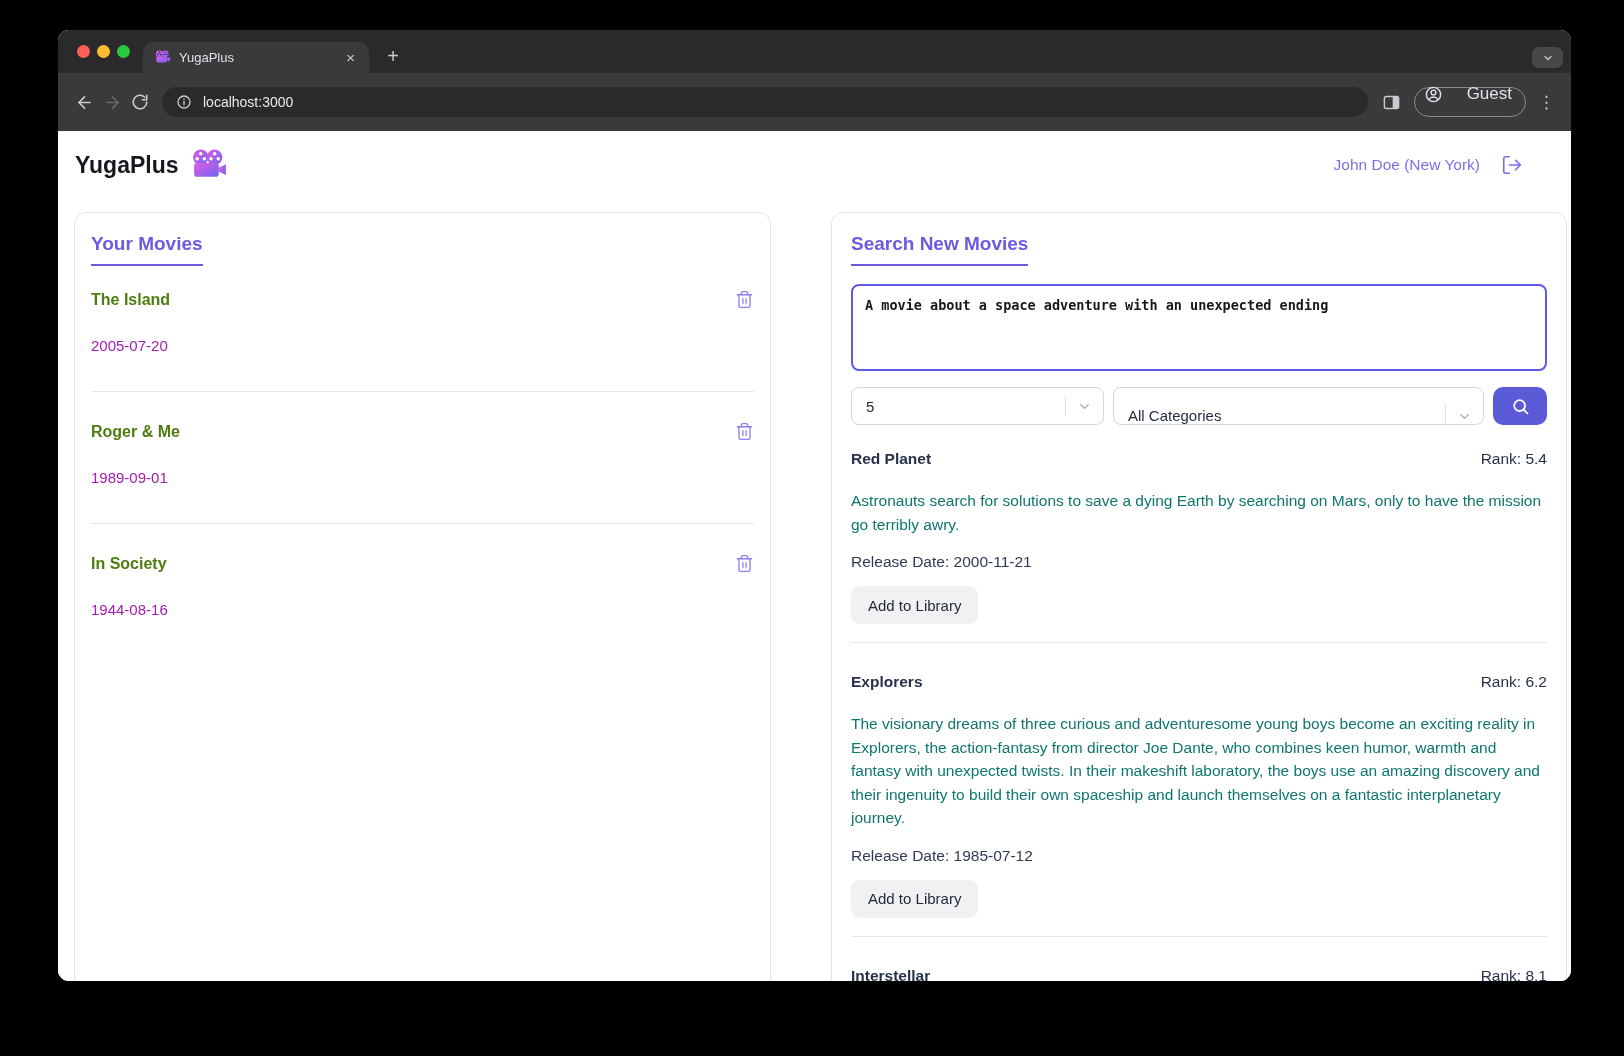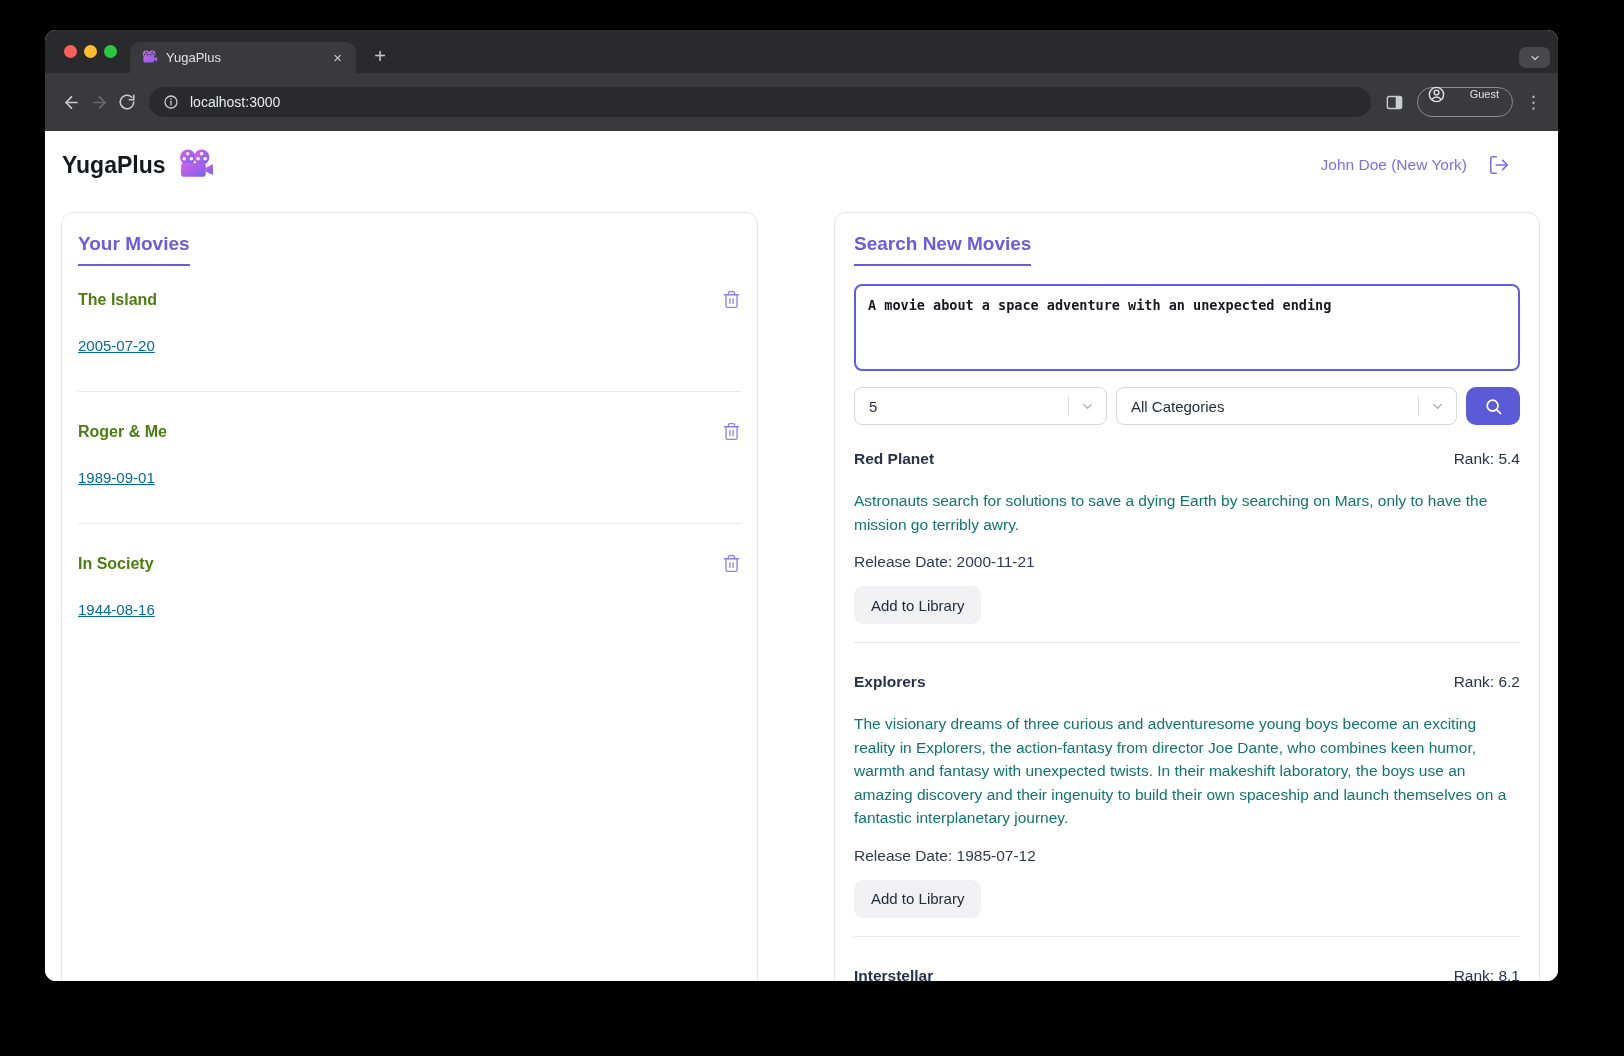--- a/index.html
+++ b/index.html
@@ -2,21 +2,21 @@
 <html><head>
 <meta charset="utf-8">
 <style>
   * { box-sizing: border-box; }
   html,body { margin:0; padding:0; }
   body {
     width:1624px; height:1056px; background:#000;
     font-family:"Liberation Sans", sans-serif; position:relative; overflow:hidden;
   }
   .window {
-    position:absolute; left:45px; top:30px; width:1513px; height:951px;
+    position:absolute; left:58px; top:30px; width:1513px; height:951px;
     border-radius:11px; overflow:hidden; background:#fff;
   }
 
   
   .tabstrip { height:43px; background:#2a2a2c; position:relative; display:flex; align-items:flex-end; }
   .lights { position:absolute; left:19px; top:15px; display:flex; gap:7px; }
   .light { width:13px; height:13px; border-radius:50%; }
   .light.red { background:#ff5f57; }
   .light.yellow { background:#febc2e; }
   .light.green { background:#28c840; }
@@ -34,57 +34,57 @@
 
   .toolbar { height:58px; background:#3a3a3c; display:flex; align-items:center; padding:0 12px; }
   .nav-btn { width:28px; height:28px; border-radius:50%; display:flex; align-items:center; justify-content:center;
              color:#c9cbce; flex:0 0 auto; }
   .nav-btn.disabled { color:#68696c; }
   .urlbar { flex:1; height:30px; background:#2a2a2c; border-radius:15px; margin:0 10px 0 8px;
             display:flex; align-items:center; padding:0 10px; color:#e8eaed; font-size:14px; }
   .urlbar .info-wrap { width:24px; height:24px; display:flex; align-items:center; justify-content:center;
             color:#c9cbce; margin-right:7px; }
   .guest-pill { height:30px; border:1px solid #8a8b8e; border-radius:15px; display:flex; align-items:center;
-            gap:24px; padding:0 13px 16px 9px; color:#dfe1e5; font-size:11px; margin:0 8px; flex:0 0 auto; }
+            gap:24px; padding:0 13px 16px 9px; color:#dfe1e5; font-size:17px; margin:0 8px; flex:0 0 auto; }
   .dots { color:#c9cbce; font-size:17px; letter-spacing:0; padding:0 4px; }
 
   
   .app { height:864px; background:#fff; overflow:hidden; color:#27324a; }
   .app-header { height:68px; display:flex; align-items:center; padding:0 48px 0 17px; }
   .brand { font-size:23px; font-weight:bold; color:#16181d; }
   .brand-icon { margin-left:12px; display:flex; }
   .header-right { margin-left:auto; display:flex; align-items:center; gap:21px; }
   .user-label { color:#7d6ee8; font-size:15.5px; }
   .logout-btn { color:#7d6ee8; display:flex; }
 
-  .main { display:flex; gap:76px; padding:13px 18px 0 16px; height:796px; align-items:stretch; }
+  .main { display:flex; gap:60px; padding:13px 4px 0 16px; height:796px; align-items:stretch; }
   .card { border:1px solid #e4e4e9; border-radius:12px; background:#fff; }
   .card-left { width:697px; padding:20px 16px; flex:0 0 auto; }
   .card-right { flex:1; padding:20px 19px; }
   .card-title { display:inline-block; font-size:19px; font-weight:bold; color:#6c5be0;
                 border-bottom:2px solid #6c5be0; padding-bottom:9px; margin:0; }
 
   .movie-item { padding:24px 0 37px; }
   .movie-item + .movie-item { border-top:1px solid #e8e8ec; padding-top:30px; }
   .movie-head { display:flex; justify-content:space-between; align-items:center; }
   .movie-title { font-size:16px; font-weight:bold; color:#4d7c0f; }
   .trash-btn { color:#8d80f0; display:flex; padding:0; border:none; background:none; cursor:pointer; }
-  .movie-date { margin-top:28px; font-size:15px; color:#0369a1;text-decoration:underline; }
+  .movie-date { margin-top:28px; font-size:15px; color:#a21caf; }
 
   .query-box { width:100%; height:87px; border:2px solid #5e5ce6; border-radius:8px; margin-top:18px;
                padding:10px 12px; font-family:"DejaVu Sans Mono", monospace; font-size:13.5px;
                color:#16181d; resize:none; outline:none; display:block; line-height:1.4;font-weight:bold; }
   .controls { display:flex; gap:9px; margin-top:16px; height:38px; }
   .select { border:1px solid #d6d6dd; border-radius:8px; display:flex; align-items:center;
             font-size:15px; color:#1f2a3c; background:#fff; }
   .select-value { padding:0 14px; flex:1; }
   .select-sep { width:1px; height:19px; background:#dcdce2; }
   .select-chev { width:37px; display:flex; align-items:center; justify-content:center; color:#a3a8af; }
   .select-limit { width:253px; flex:0 0 auto; }
-  .select-category { flex:1; }
+  .select-category { flex:1;align-items:flex-end; }
   .search-btn { width:54px; height:38px; border-radius:10px; background:#5b5bd8; border:none;
                 display:flex; align-items:center; justify-content:center; cursor:pointer; }
 
   .result { padding:25px 0 18px; }
   .result + .result { border-top:1px solid #e8e8ec; padding-top:30px; }
   .result-head { display:flex; justify-content:space-between; align-items:baseline; }
   .result-title { font-size:15.5px; font-weight:bold; color:#27324a; }
   .result-rank { font-size:15.5px; color:#27324a; }
   .result-desc { margin-top:21px; font-size:15.5px; line-height:23.5px; color:#0f766e; }
   .result-release { margin-top:17px; font-size:15.5px; color:#2f3a52; }

